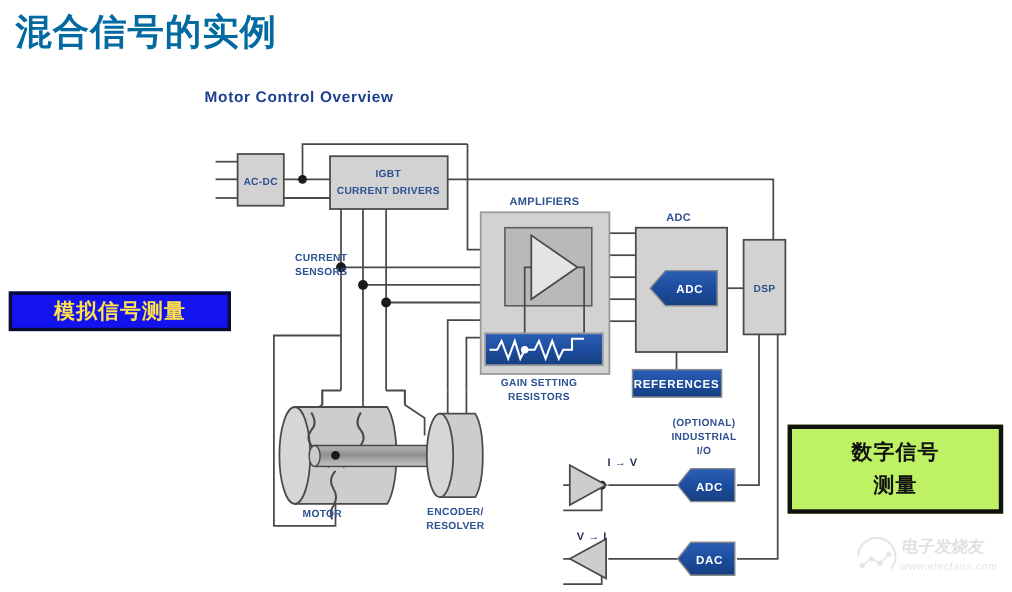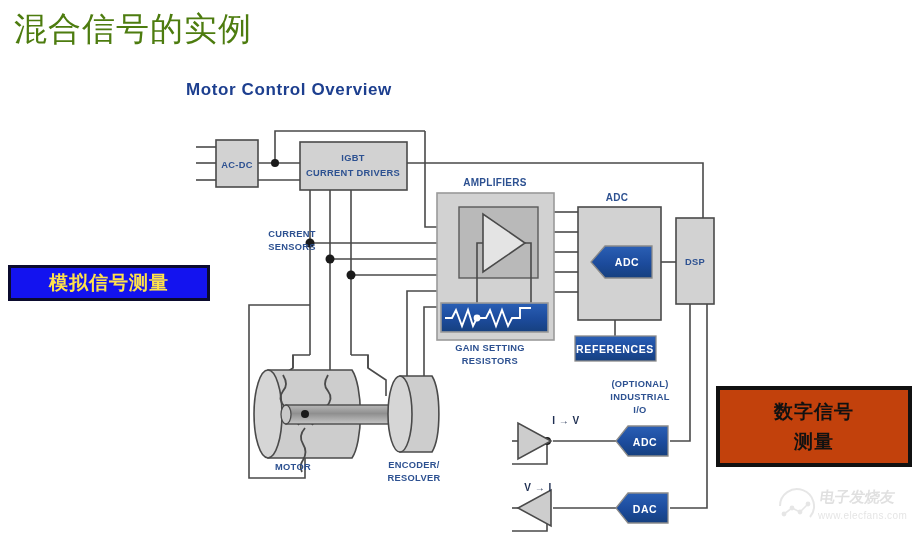--- a/index.html
+++ b/index.html
@@ -21,31 +21,31 @@
     height: 538px;
     background: #ffffff;
   }
   
   #slide-title {
     position: absolute;
     left: 14px;
     top: 8px;
     font-size: 33px;
     line-height: 42px;
-    color: #4d7c0f;
-    font-weight: 400;
+    color: #0369a1;
+    font-weight: 700;
     letter-spacing: 1px;
     white-space: nowrap;
   }
   
   #diagram-heading {
     position: absolute;
     left: 186px;
     top: 80px;
-    font-size: 17px;
+    font-size: 14px;
     font-weight: bold;
     color: #1d3f8f;
     letter-spacing: 0.6px;
     white-space: nowrap;
   }
   
   #diagram-svg {
     position: absolute;
     left: 0;
     top: 0;
@@ -72,21 +72,21 @@
     border: 3px solid #0b0b2e;
     color: #ffe24a;
     font-size: 19px;
     letter-spacing: 1px;
   }
   #callout-digital {
     left: 716px;
     top: 386px;
     width: 196px;
     height: 81px;
-    background: #c2410c;
+    background: #bef264;
     border: 4px solid #111111;
     color: #111111;
     font-size: 19px;
     line-height: 30px;
     letter-spacing: 1px;
   }
   #callout-digital .cline { display: block; }
 
   
   #watermark {

